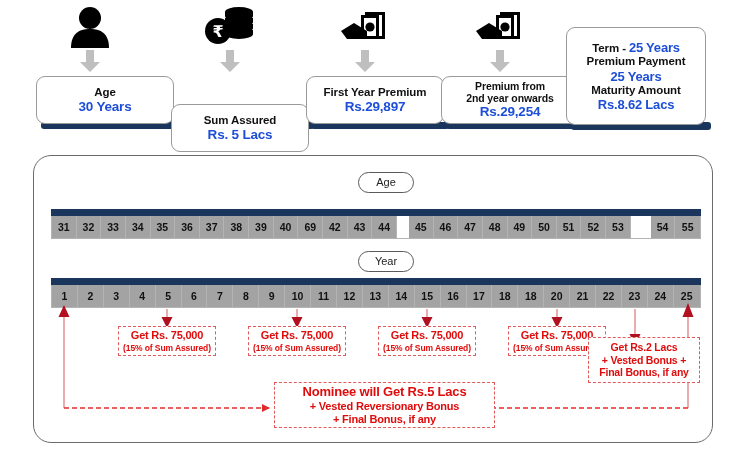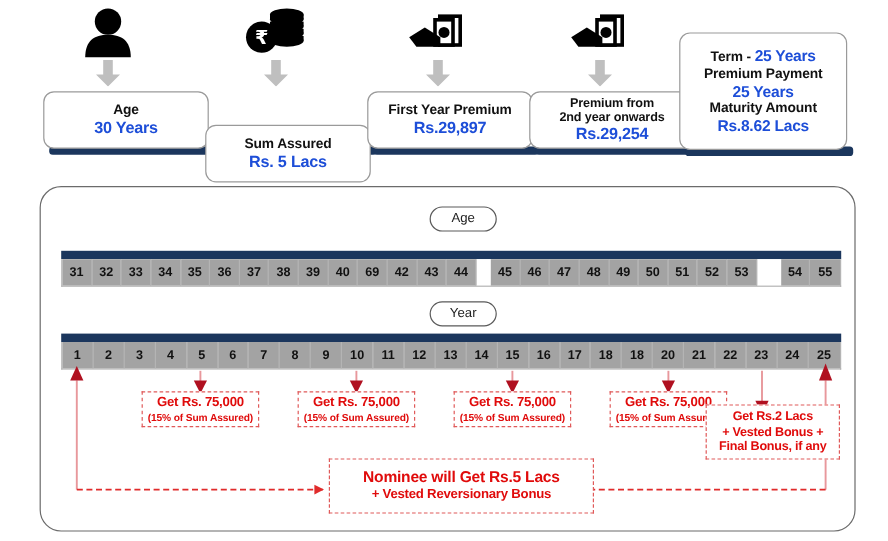--- a/index.html
+++ b/index.html
@@ -397,13 +397,14 @@
 
 <div class="callout bonus" style="left:588px; top:337px; width:112px; height:46px; z-index:9;">
   <div class="big">Get Rs.2 Lacs</div>
   <div class="big">+ Vested Bonus +</div>
   <div class="big">Final Bonus, if any</div>
 </div>
 
 <div class="callout nominee" style="left:274px; top:382px; width:221px; height:46px; z-index:9;">
   <div class="l1">Nominee will Get Rs.5 Lacs</div>
   <div class="l2">+ Vested Reversionary Bonus</div>
+  <div class="l3">+ Final Bonus, if any</div>
 </div>
 
 </body></html>

